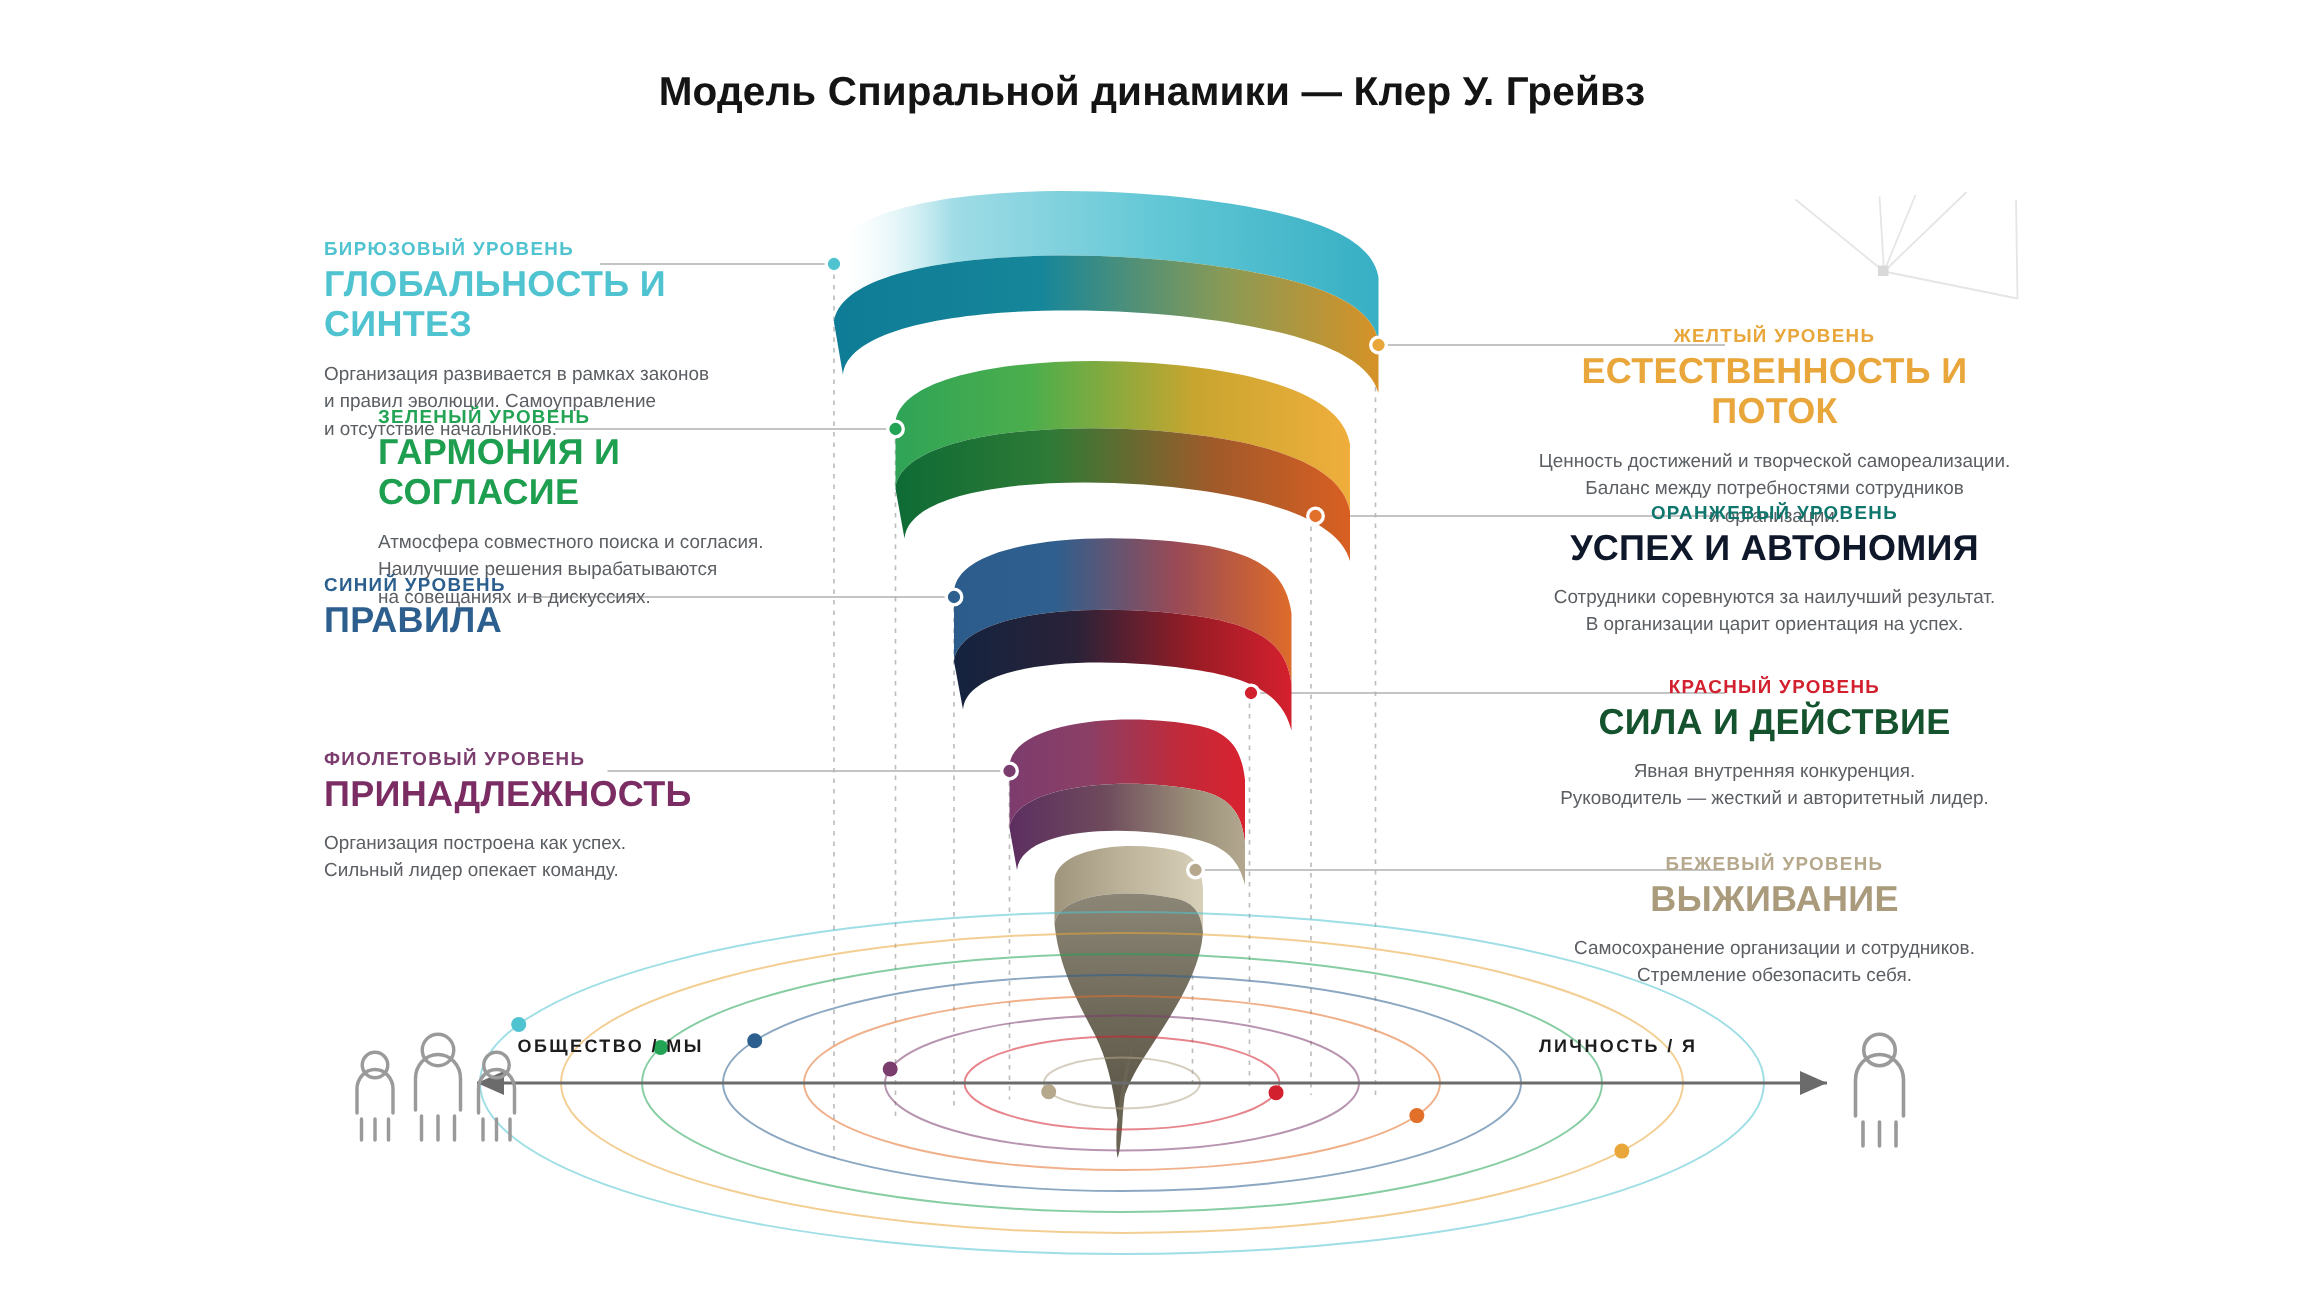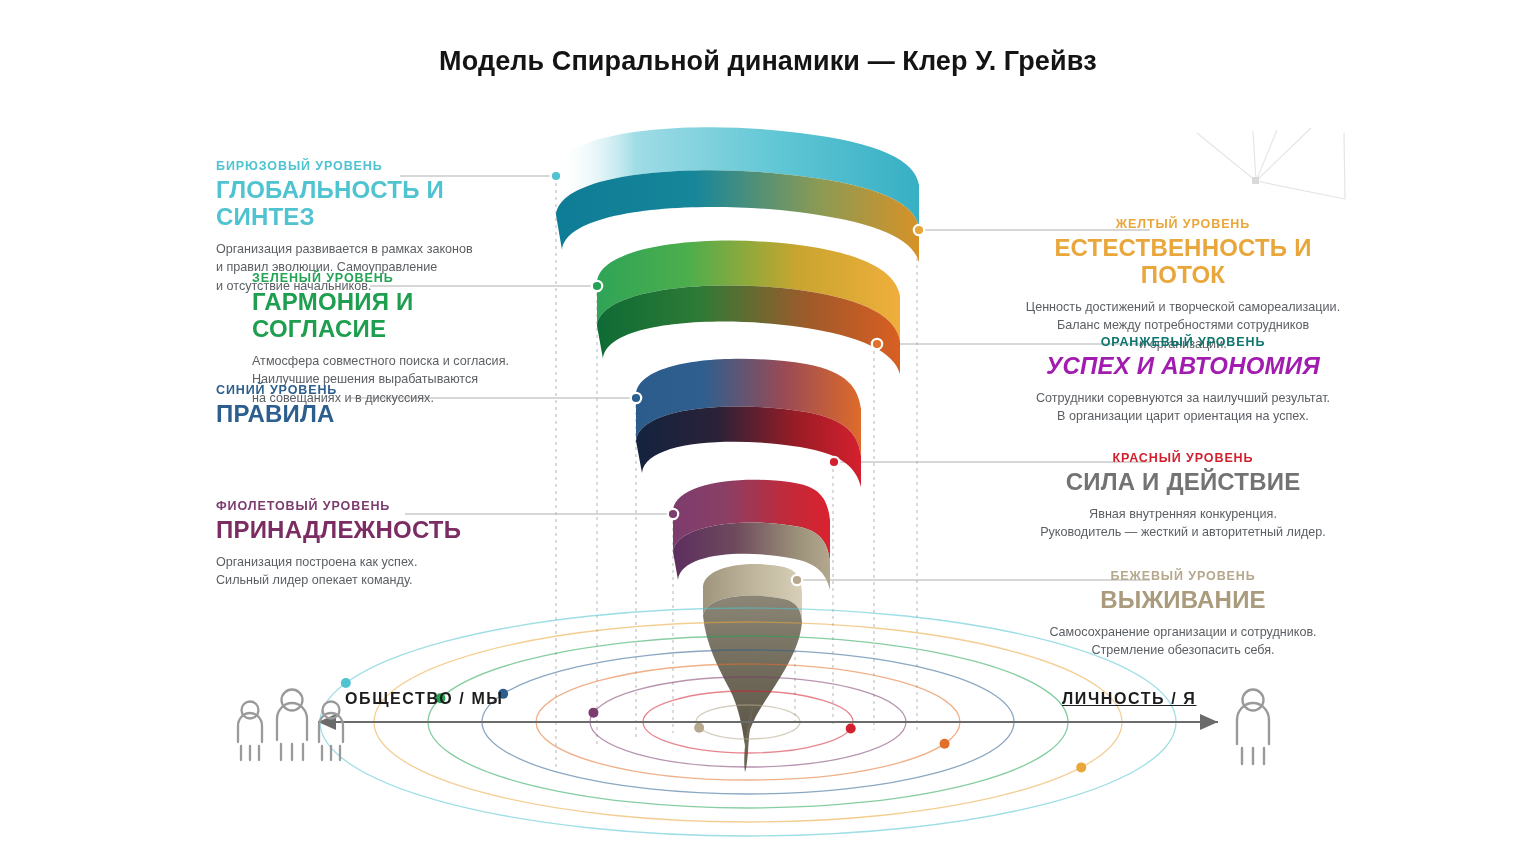--- a/index.html
+++ b/index.html
@@ -30,21 +30,21 @@
     font-size:24px;font-weight:bold;letter-spacing:.2px;line-height:1.12;
     margin:0 0 9px 0;text-transform:uppercase;
   }
   .block .body{
     font-size:12.6px;line-height:1.48;color:#5b5f63;margin:0;white-space:pre-line;
   }
   .block.right{text-align:center;}
 
   
   .axis-label{
-    position:absolute;font-size:16px;font-weight:bold;color:#1d1d1d;
+    position:absolute;font-size:12px;font-weight:bold;color:#1d1d1d;
     letter-spacing:1.6px;
   }
 </style>
 </head>
 <body>
 
 <div id="stage">
 
   <div class="title">Модель Спиральной динамики — Клер У. Грейвз</div>
 
@@ -269,35 +269,35 @@
   <div class="block right" style="left:1018px;top:218px;width:330px;">
     <p class="kicker" style="color:#E9A63A;">ЖЕЛТЫЙ УРОВЕНЬ</p>
     <p class="headline" style="color:#E9A63A;">ЕСТЕСТВЕННОСТЬ И ПОТОК</p>
     <p class="body">Ценность достижений и творческой самореализации.
 Баланс между потребностями сотрудников
 и организации.</p>
   </div>
 
   <div class="block right" style="left:1018px;top:336px;width:330px;">
     <p class="kicker" style="color:#0f766e;">ОРАНЖЕВЫЙ УРОВЕНЬ</p>
-    <p class="headline" style="color:#a21caf;font-style:italic;">УСПЕХ И АВТОНОМИЯ</p>
+    <p class="headline" style="color:#0f172a;">УСПЕХ И АВТОНОМИЯ</p>
     <p class="body">Сотрудники соревнуются за наилучший результат.
 В организации царит ориентация на успех.</p>
   </div>
 
   <div class="block right" style="left:1018px;top:452px;width:330px;">
     <p class="kicker" style="color:#D3202F;">КРАСНЫЙ УРОВЕНЬ</p>
-    <p class="headline" style="color:#737373;">СИЛА И ДЕЙСТВИЕ</p>
+    <p class="headline" style="color:#14532d;">СИЛА И ДЕЙСТВИЕ</p>
     <p class="body">Явная внутренняя конкуренция.
 Руководитель — жесткий и авторитетный лидер.</p>
   </div>
 
   <div class="block right" style="left:1018px;top:570px;width:330px;">
     <p class="kicker" style="color:#B5A88C;">БЕЖЕВЫЙ УРОВЕНЬ</p>
     <p class="headline" style="color:#A99B7C;">ВЫЖИВАНИЕ</p>
     <p class="body">Самосохранение организации и сотрудников.
 Стремление обезопасить себя.</p>
   </div>
 
   <div class="axis-label" style="left:345px;top:690px;">ОБЩЕСТВО / МЫ</div>
-  <div class="axis-label" style="left:1062px;top:690px;text-decoration:underline;">ЛИЧНОСТЬ / Я</div>
+  <div class="axis-label" style="left:1026px;top:690px;">ЛИЧНОСТЬ / Я</div>
 
 </div>
 
 </body></html>

